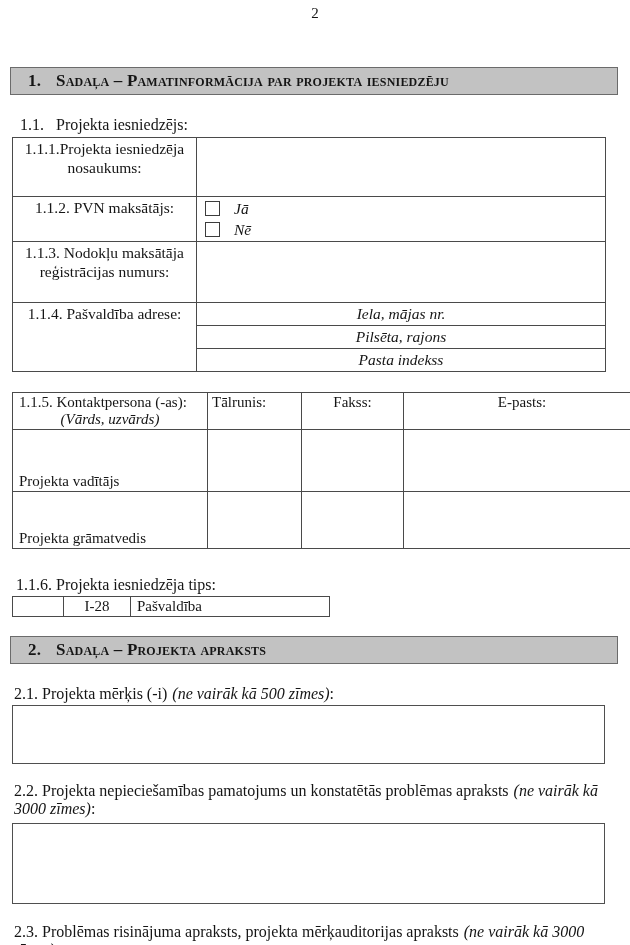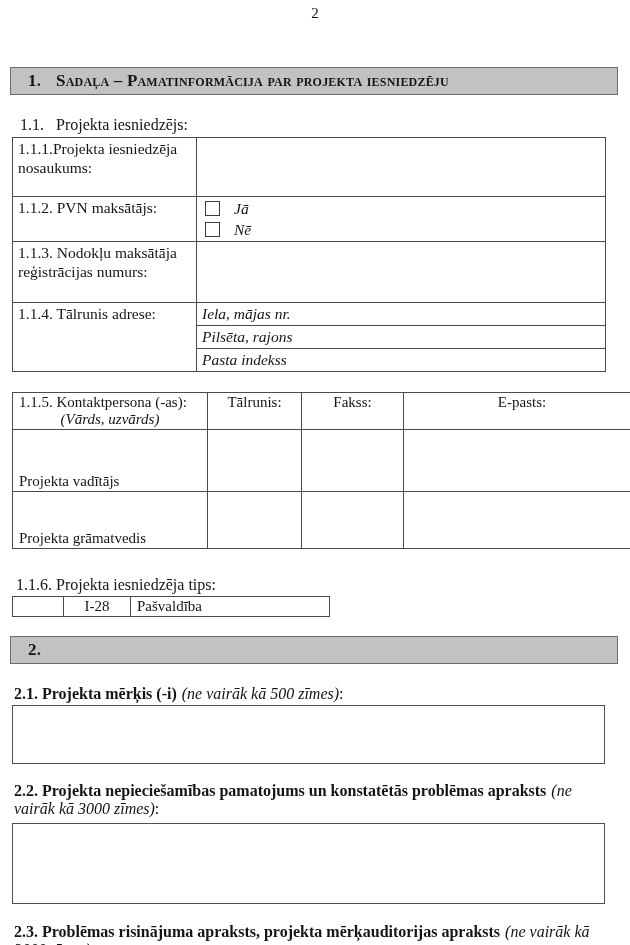--- a/index.html
+++ b/index.html
@@ -20,52 +20,52 @@
   .bar1 { margin:42px 12px 0 10px; }
   .bar2 { margin:19px 12px 0 10px; }
 
   
   .h11 { margin:21px 0 3px 20px; font-size:16px; font-weight:400; }
   .h11 .h-num { display:inline-block; width:36px; }
   .h116 { margin:27px 0 2px 16px; font-size:16px; font-weight:400; }
 
   
   table.tA { margin-left:12px; border-collapse:collapse; width:594px; font-size:15.5px; table-layout:fixed; }
-  .tA td { border:1px solid #4a4a4a; padding:1px 5px; vertical-align:top; line-height:19px; }
+  .tA td { border:1px solid #4a4a4a; padding:1px 5px; vertical-align:top; line-height:19px;text-align:center; }
   .tA .lab { width:173px; }
   .tA .nowrap { white-space:nowrap; }
   .cbline { display:flex; align-items:center; padding:1px 0 1px 3px;font-style:italic; }
   .cb { width:13px; height:13px; border:1.5px solid #3c3c3c; background:#fff; flex:0 0 auto; }
   .cblab { margin-left:14px; }
   .addr { font-style:italic;border-radius:7px; }
 
   
   table.tB { margin:20px 0 0 12px; border-collapse:collapse; width:592px; font-size:15px; table-layout:fixed; }
   .tB td { border:1px solid #4a4a4a; padding:1px 4px; }
   .tB .hrow td { height:34px; vertical-align:top; }
   .tB .c1 { width:186px; }
-  .tB .c2 { width:85px; text-align:center; }
+  .tB .c2 { width:85px; }
   .tB .c3 { width:93px; text-align:center; }
   .tB .c4 { width:228px; text-align:center; }
   .contact-label { display:block; white-space:nowrap; padding-left:2px; }
   .contact-sub { display:block; text-align:center; font-style:italic; }
   .tB .r2 td { height:59px; vertical-align:bottom; }
   .tB .r3 td { height:54px; vertical-align:bottom; }
   .role { padding:0 0 1px 2px; }
 
   
   table.tC { margin-left:12px; border-collapse:collapse; font-size:15px; table-layout:fixed; }
   .tC td { border:1px solid #4a4a4a; height:19px; padding:0 6px; vertical-align:middle; }
   .tC .k1 { width:38px; }
   .tC .k2 { width:54px; text-align:center; }
   .tC .k3 { width:186px; }
 
   
   .qhead { margin:21px 14px 0 14px; font-size:16px; line-height:18px; }
-  .qhead .qt { font-weight:700; }
+  .qhead .qt { font-weight:400; }
   .qhead .qn { font-style:italic; margin-left:5px; }
   .q22 { margin-top:18px; }
   .q23 { margin-top:19px; }
   .abox { margin:2px 0 0 12px; width:591px; border:1px solid #4f4f4f; background:#fff; }
   .box1 { height:57px; }
   .box2 { margin-top:5px; height:79px; }
 </style>
 </head>
 <body>
 
@@ -99,21 +99,21 @@
           <span class="cb"></span>
           <span class="cblab">Nē</span>
         </div>
       </td>
     </tr>
     <tr>
       <td class="lab" style="height:58px">1.1.3. Nodokļu maksātāja reģistrācijas numurs:</td>
       <td></td>
     </tr>
     <tr>
-      <td class="lab nowrap" rowspan="3">1.1.4. Tālrunis adrese:</td>
+      <td class="lab nowrap" rowspan="3">1.1.4. Pašvaldība adrese:</td>
       <td class="addr" style="height:20px">Iela, mājas nr.</td>
     </tr>
     <tr>
       <td class="addr" style="height:20px">Pilsēta, rajons</td>
     </tr>
     <tr>
       <td class="addr" style="height:20px">Pasta indekss</td>
     </tr>
   </tbody>
     </table>
@@ -151,20 +151,21 @@
         <tr>
       <td class="k1"></td>
       <td class="k2">I-28</td>
       <td class="k3">Pašvaldība</td>
     </tr>
   </tbody>
     </table>
 
   <div class="secbar bar2">
     <span class="sec-num">2.</span>
+      <span>Sadaļa – Projekta apraksts</span>
   </div>
 
   <div class="qhead">
     <span class="qt">2.1. Projekta mērķis (-i)</span><span class="qn">(ne vairāk kā 500 zīmes)</span><span class="qs">:</span>
   </div>
   <div class="abox box1"></div>
 
   <div class="qhead q22">
     <span class="qt">2.2. Projekta nepieciešamības pamatojums un konstatētās problēmas apraksts</span><span class="qn">(ne vairāk kā 3000 zīmes)</span><span class="qs">:</span>
   </div>

